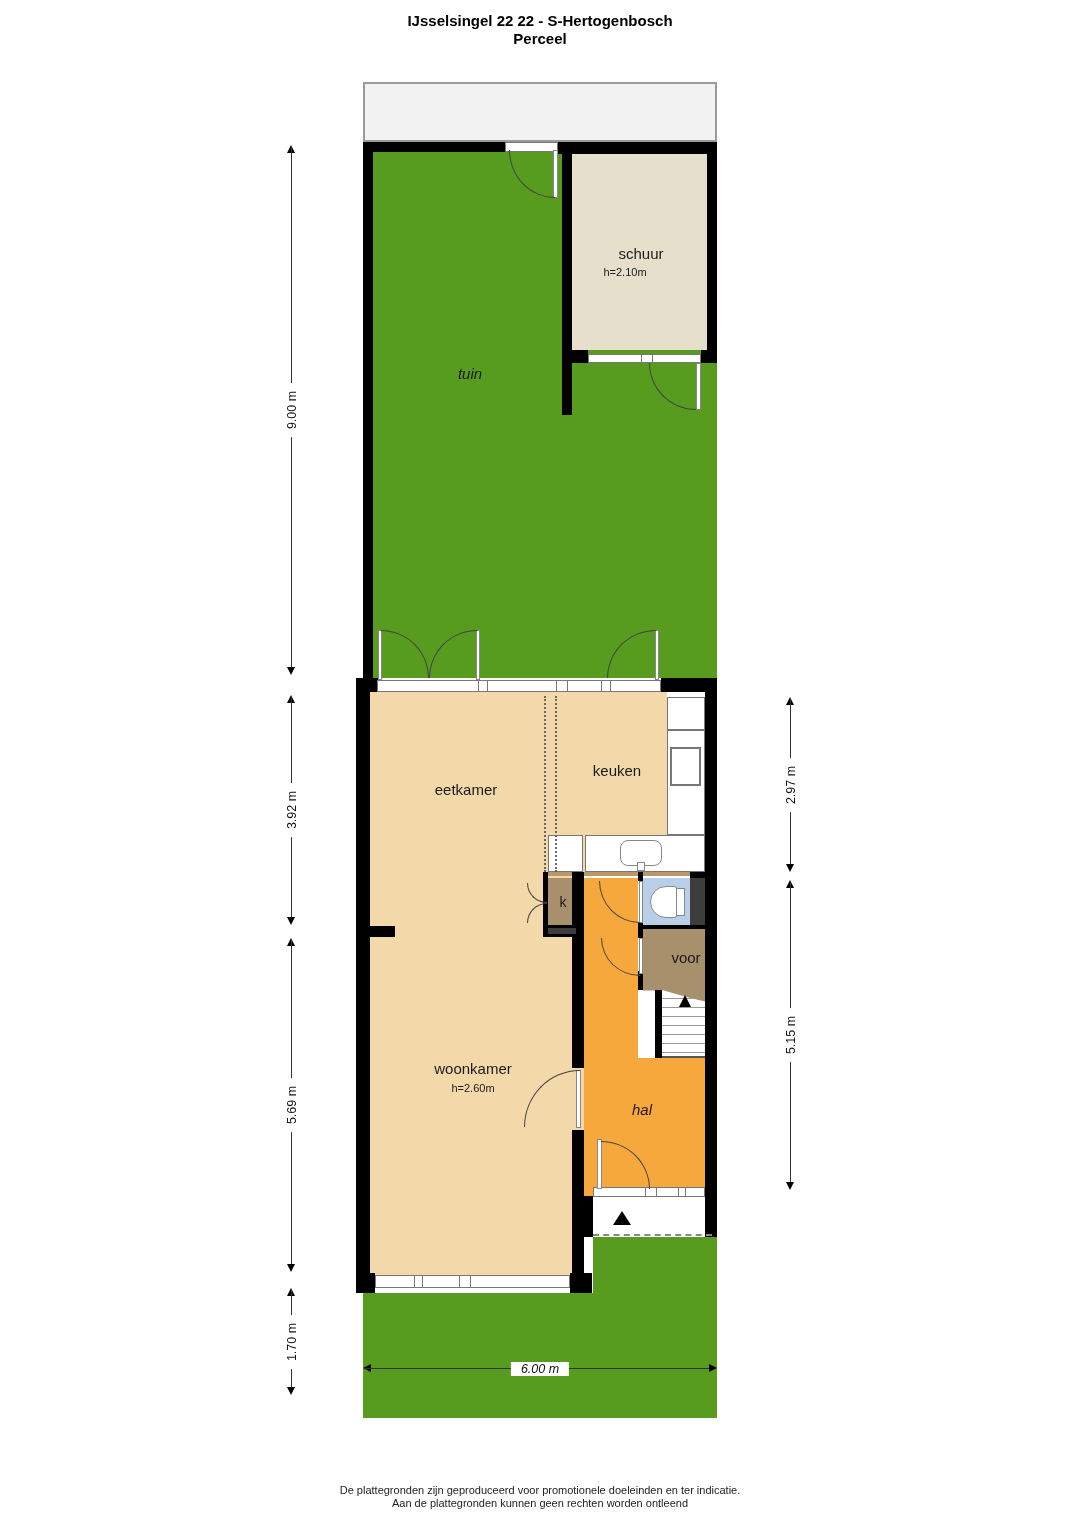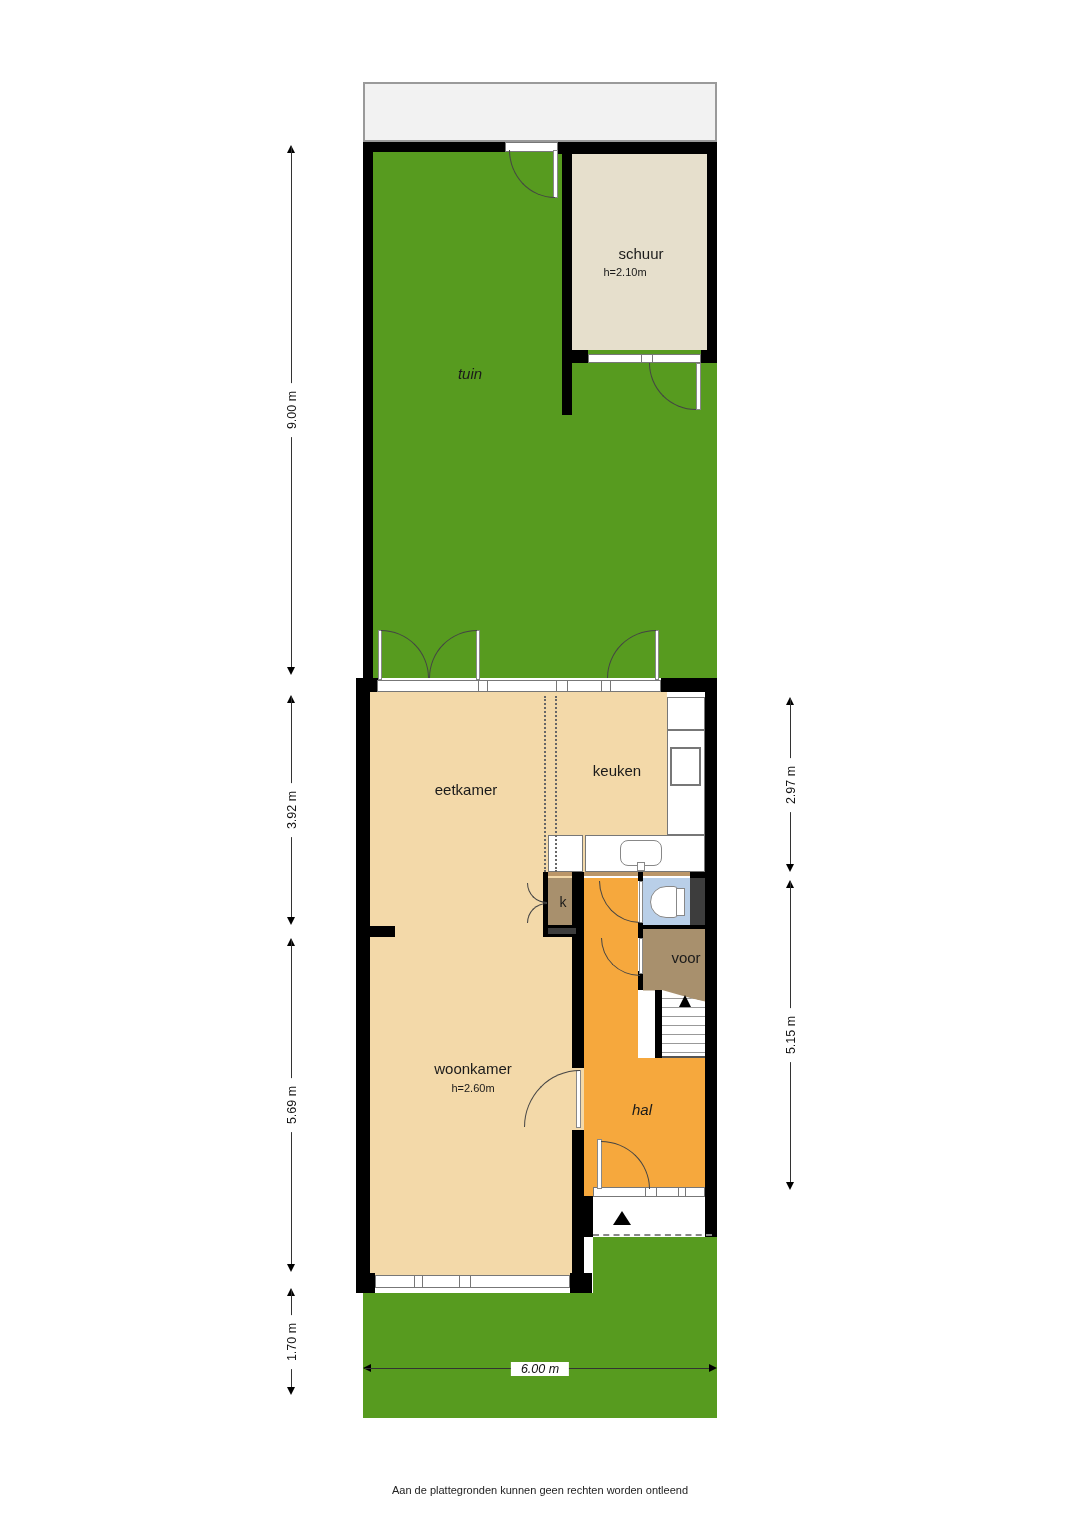--- a/index.html
+++ b/index.html
@@ -37,20 +37,24 @@
   .tri-up{position:absolute;width:0;height:0;border-left:9px solid transparent;border-right:9px solid transparent;border-bottom:14px solid #000;}
   .tri-up.small{border-left-width:6px;border-right-width:6px;border-bottom-width:12px;}
   #title{position:absolute;top:12px;left:0;width:100%;text-align:center;font-weight:bold;font-size:15px;line-height:18px;color:#000;}
   #footer{position:absolute;top:1484px;left:0;width:100%;text-align:center;font-size:11px;line-height:13px;color:#222;}
 </style>
 </head>
 <body>
 
 <div id="plan">
 
+  <div id="title">
+    <div>IJsselsingel 22 22 - S-Hertogenbosch</div>
+    <div>Perceel</div>
+  </div>
 
   <div class="abs" style="left:363px;top:82px;width:354px;height:60px;background:#f2f2f2;border:2px solid #9a9a9a;box-sizing:border-box;"></div>
 
   <div class="green" style="left:363px;top:142px;width:354px;height:536px;"></div>
 
   <div class="green" style="left:593px;top:1237px;width:124px;height:181px;"></div>
   <div class="green" style="left:363px;top:1293px;width:354px;height:125px;"></div>
 
   <div class="shedfloor" style="left:572px;top:154px;width:135px;height:196px;"></div>
   <div class="wall" style="left:363px;top:142px;width:142px;height:10px;"></div>
@@ -207,16 +211,17 @@
   </div>
 
   <div class="hdim" style="left:363px;top:1364px;width:354px;font-style:italic;">
     <div class="alf"></div>
     <div class="line"></div>
     <div class="art"></div>
     <span class="lbl">6.00 m</span>
   </div>
 
   <div id="footer">
+    <div>De plattegronden zijn geproduceerd voor promotionele doeleinden en ter indicatie.</div>
     <div>Aan de plattegronden kunnen geen rechten worden ontleend</div>
   </div>
 
 </div>
 
 </body></html>

